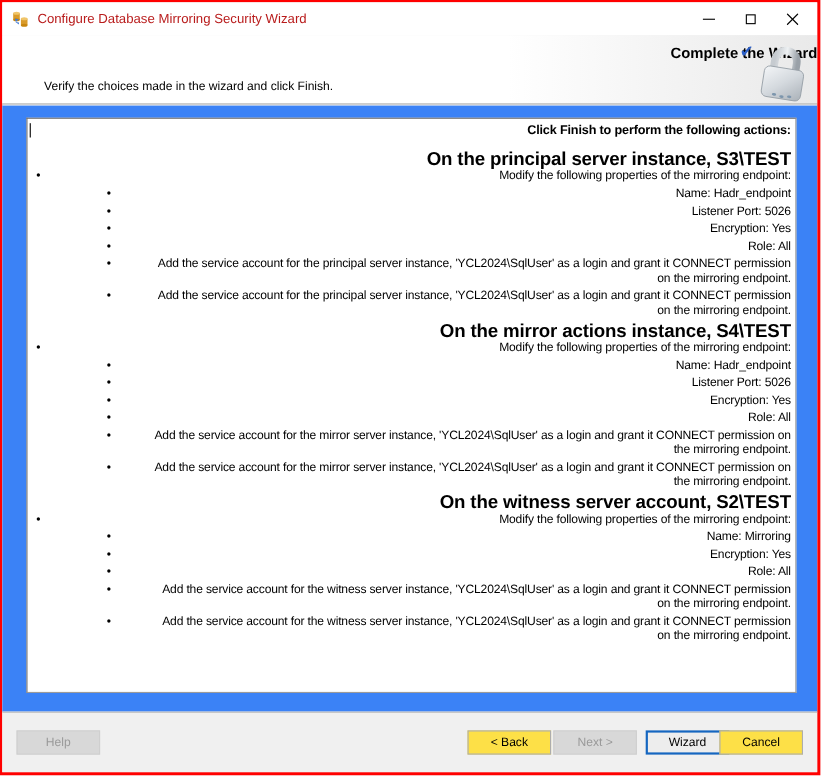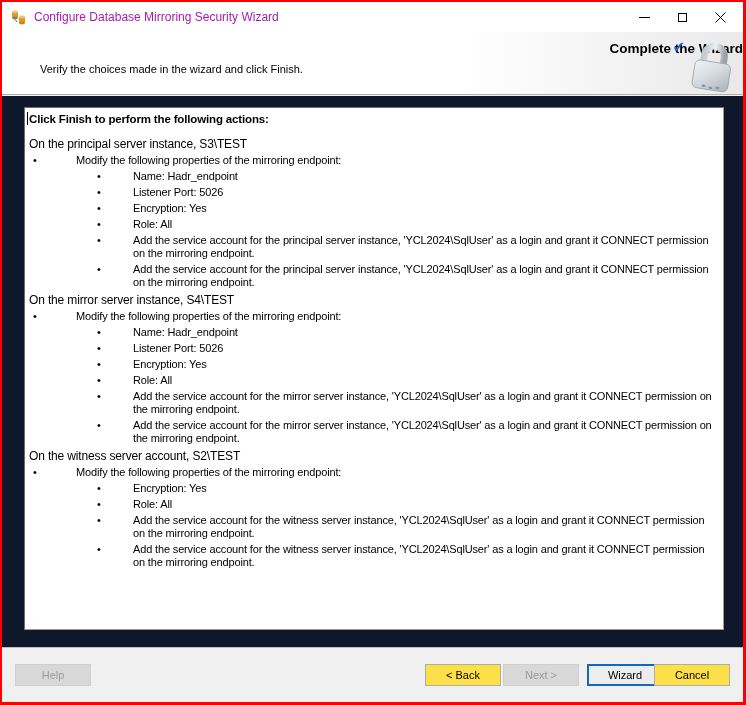--- a/index.html
+++ b/index.html
@@ -11,52 +11,52 @@
     border:2px solid #ff0000; border-bottom-width:3px; border-right-width:3px;
     background:#f0f0f0; overflow:hidden;
   }
 
   
   .titlebar{
     height:30px; background:#ffffff; display:flex; align-items:center;
     padding-left:8px; position:relative;
   }
   .titlebar-icon{ width:18px; height:18px; margin-right:6px; flex:0 0 auto; }
-  .titlebar-title{ font-size:12px; color:#a21caf; letter-spacing:0; }
+  .titlebar-title{ font-size:12px; color:#b91c1c; letter-spacing:0; }
   .win-controls{ position:absolute; right:4px; top:0; height:30px; display:flex; }
   .win-btn{ width:38px; height:30px; display:flex; align-items:center; justify-content:center; }
   .glyph-min{ width:11px; height:1px; background:#000; display:block; }
   .glyph-max{ width:9px; height:9px; border:1px solid #000; display:block; }
   .glyph-close{ width:11px; height:11px; display:block; }
 
   
   .header{
     height:63px; background:linear-gradient(to right,#ffffff 62%,#e9e9e9 100%);
     border-bottom:1px solid #b0b0b0; position:relative; padding:9px 0 0 13px;
   }
   .header-title{ font-size:13.5px; font-weight:bold; color:#000;text-align:right; }
-  .header-subtitle{ font-size:11px; color:#000; margin:7px 0 0 25px; }
+  .header-subtitle{ font-size:11px; color:#000; margin:17px 0 0 25px; }
   .check-glyph{
     position:absolute; right:58px; top:6px; font-size:15px; font-weight:bold; color:#2b5fc7;
   }
   .lock-art{ position:absolute; right:4px; top:3px; width:52px; height:60px; }
 
   
-  .main{ position:absolute; left:0; top:94px; right:0; bottom:55px; background:#0f172a; }
+  .main{ position:absolute; left:0; top:94px; right:0; bottom:55px; background:#3b82f6;text-align:right; }
   .summary-box{
     position:absolute; left:22px; top:11px; width:700px; height:523px;
     background:#ffffff; overflow:hidden;
     border-top:1px solid #6e6e6e; border-left:1px solid #6e6e6e;
     border-right:1px solid #9a9a9a; border-bottom:1px solid #9a9a9a;
     padding:5px 4px 0 2px;
     font-size:11px; line-height:13px; color:#000; letter-spacing:-0.15px;
   }
   .caret{ position:absolute; left:2px; top:4px; width:1px; height:13px; background:#000; }
   .intro{ font-weight:bold; font-size:11.5px; margin-bottom:12px; padding-left:2px; }
-  .sec-h{ font-weight:normal; font-size:12px; margin:5px 0 3px; padding-left:2px; }
+  .sec-h{ font-weight:bold; font-size:17px; margin:5px 0 3px; padding-left:2px; }
   .li{ position:relative; margin:3px 0; }
   .li .txt{ display:block;padding-left:16px; }
   .l1{ padding-left:33px; }
   .l1::before{ content:"•"; position:absolute; left:6px; top:0; }
   .l2{ padding-left:90px; }
   .l2::before{ content:"•"; position:absolute; left:70px; top:0; }
 
   
   .footer{
     position:absolute; left:0; right:0; bottom:0; height:55px;
@@ -160,21 +160,21 @@
           </div>
         <div class="li l2">
             <span class="txt">Add the service account for the principal server instance, 'YCL2024\SqlUser' as a login and grant it CONNECT permission on the mirroring endpoint.</span>
           </div>
         <div class="li l2">
             <span class="txt">Add the service account for the principal server instance, 'YCL2024\SqlUser' as a login and grant it CONNECT permission on the mirroring endpoint.</span>
           </div>
       </div>
 
       <div class="section">
-        <div class="sec-h">On the mirror server instance, S4\TEST</div>
+        <div class="sec-h">On the mirror actions instance, S4\TEST</div>
         <div class="li l1">
             <span class="txt">Modify the following properties of the mirroring endpoint:</span>
           </div>
         <div class="li l2">
             <span class="txt">Name: Hadr_endpoint</span>
           </div>
         <div class="li l2">
             <span class="txt">Listener Port: 5026</span>
           </div>
         <div class="li l2">
@@ -188,20 +188,23 @@
           </div>
         <div class="li l2">
             <span class="txt">Add the service account for the mirror server instance, 'YCL2024\SqlUser' as a login and grant it CONNECT permission on the mirroring endpoint.</span>
           </div>
       </div>
 
       <div class="section">
         <div class="sec-h">On the witness server account, S2\TEST</div>
         <div class="li l1">
             <span class="txt">Modify the following properties of the mirroring endpoint:</span>
+          </div>
+        <div class="li l2">
+            <span class="txt">Name: Mirroring</span>
           </div>
         <div class="li l2">
             <span class="txt">Encryption: Yes</span>
           </div>
         <div class="li l2">
             <span class="txt">Role: All</span>
           </div>
         <div class="li l2">
             <span class="txt">Add the service account for the witness server instance, 'YCL2024\SqlUser' as a login and grant it CONNECT permission on the mirroring endpoint.</span>
           </div>

